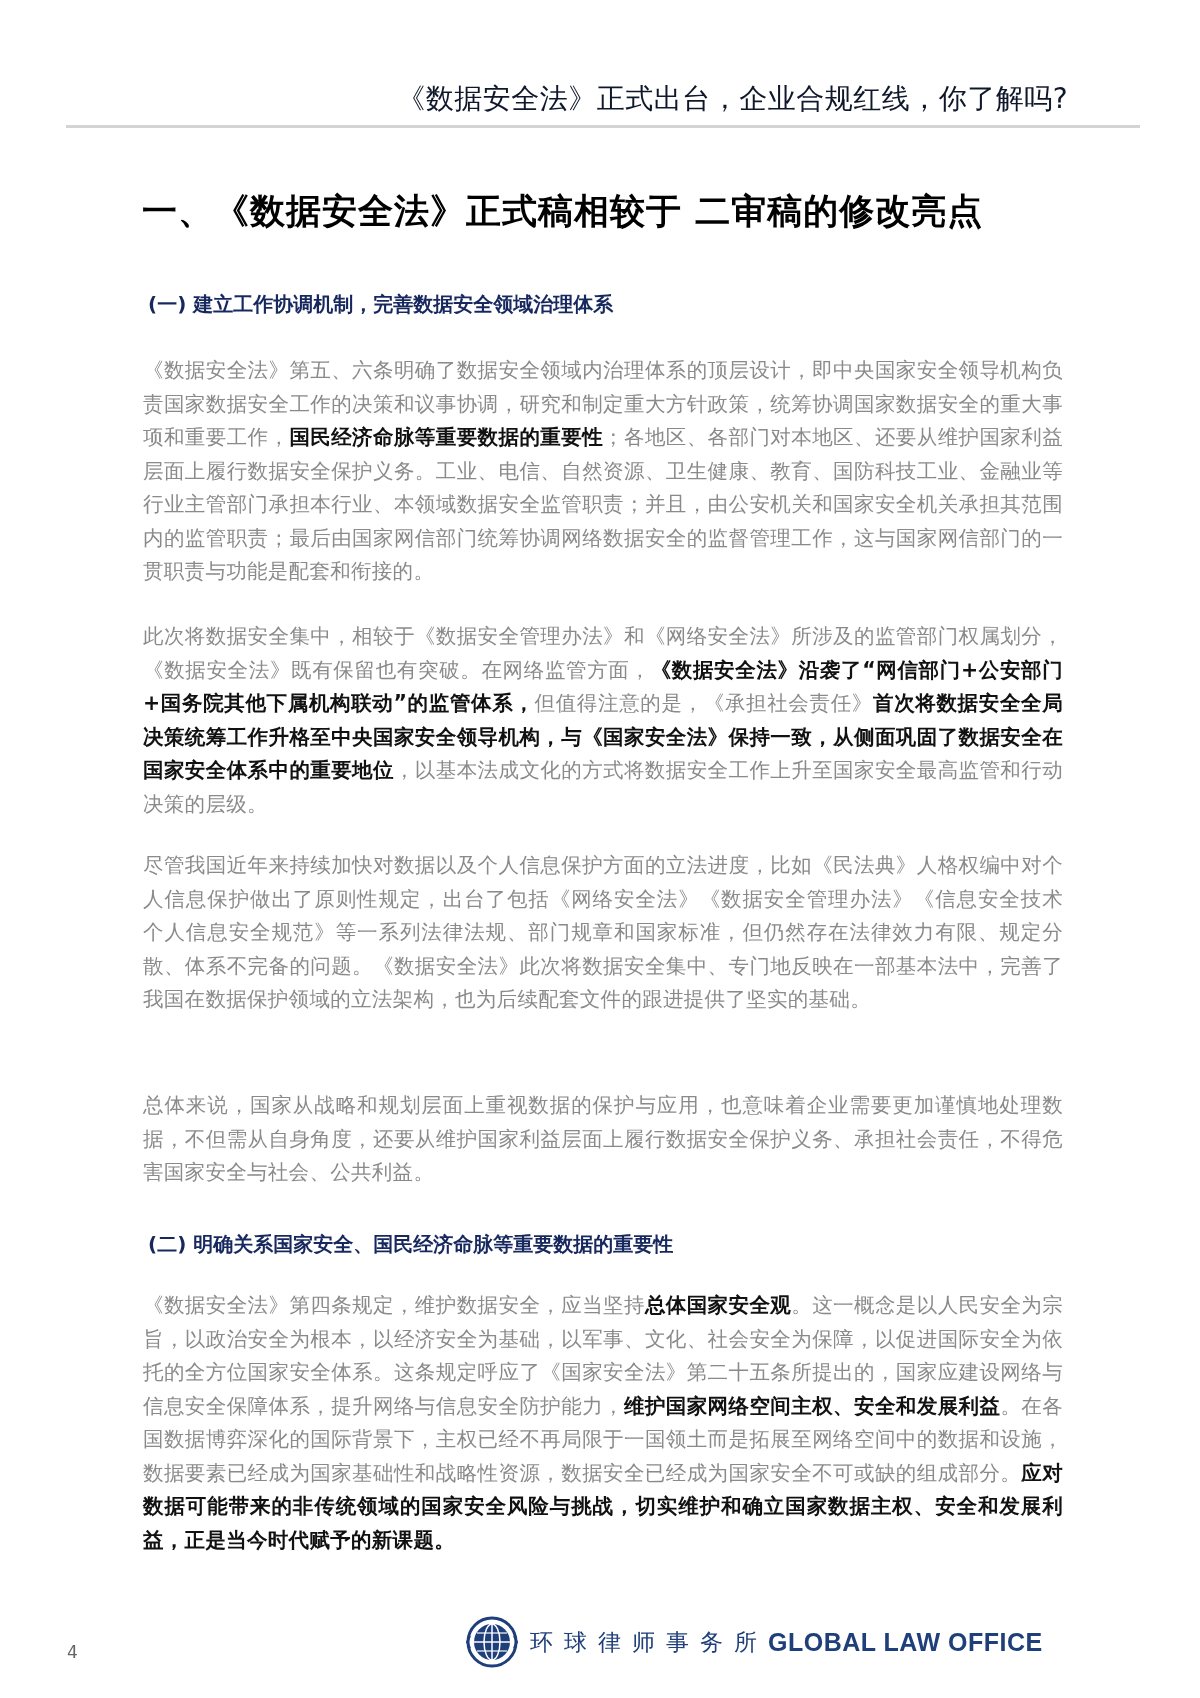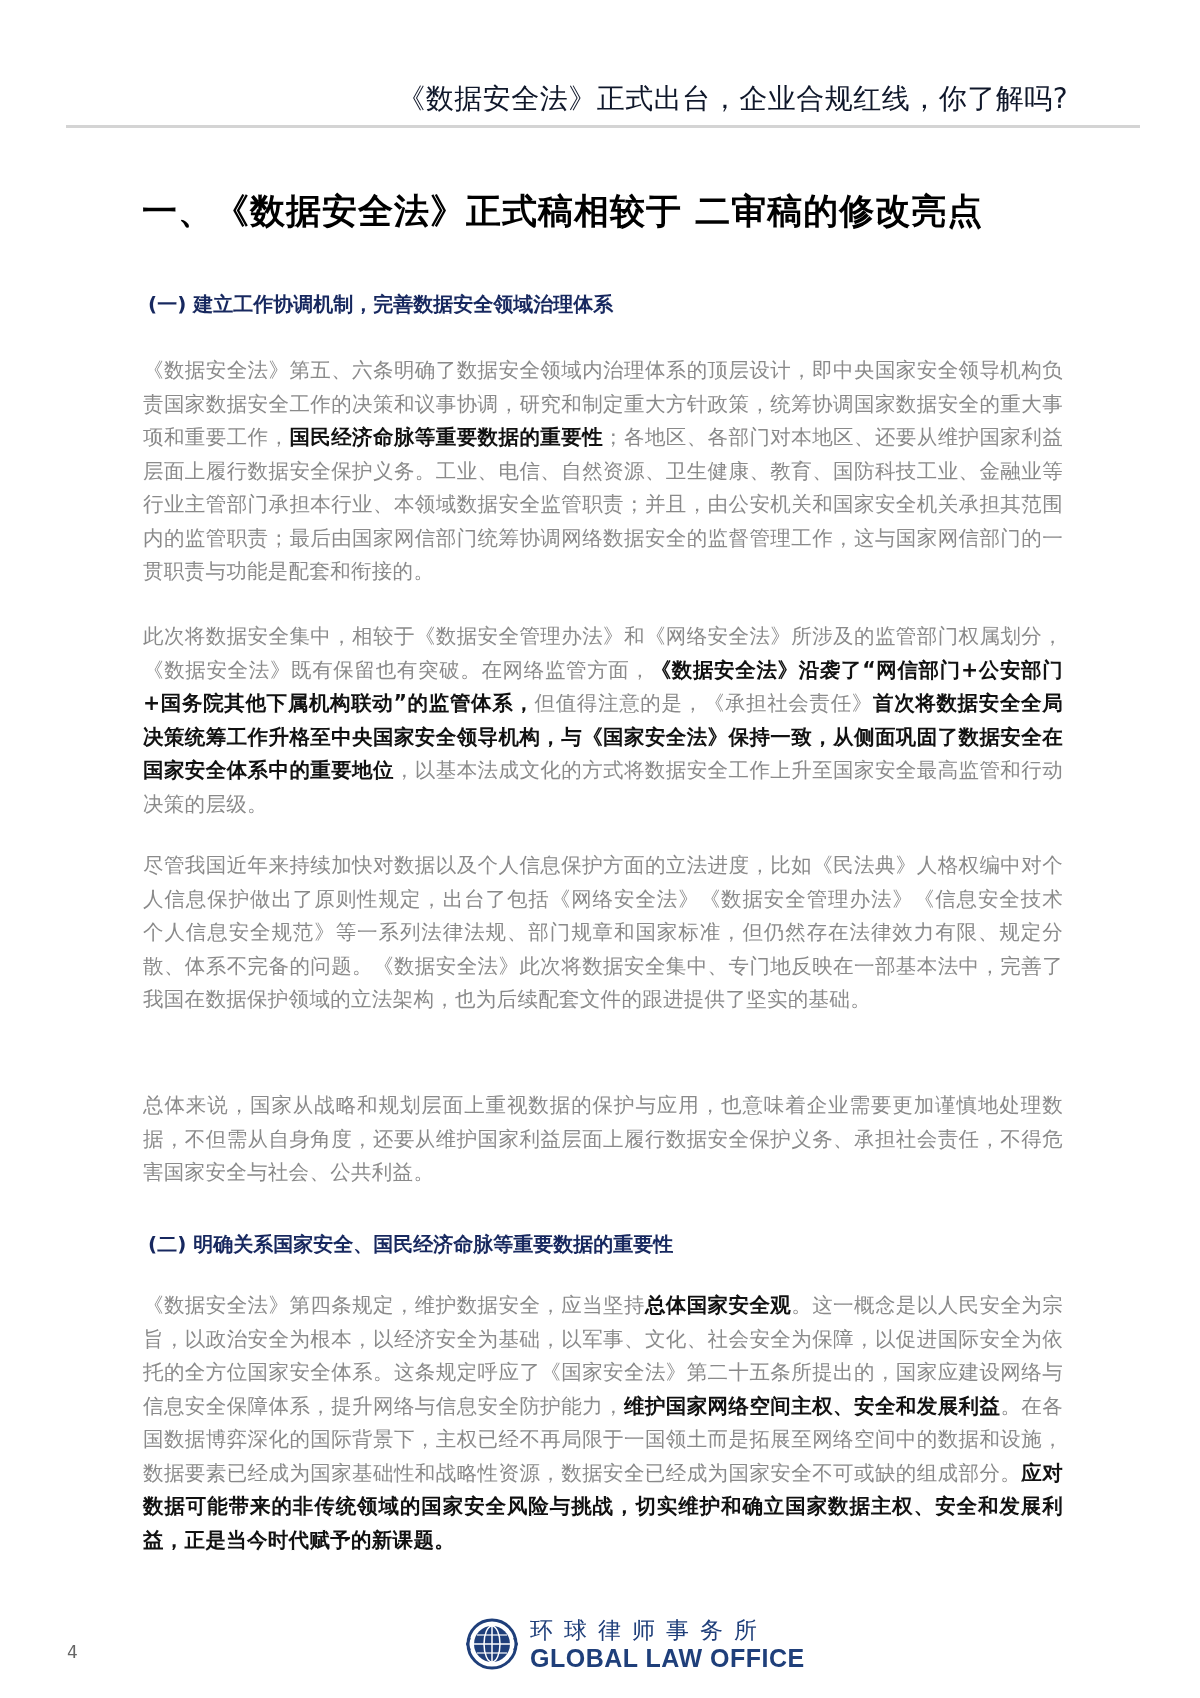--- a/index.html
+++ b/index.html
@@ -46,21 +46,21 @@
     .footer-page-num {
       position: absolute; top: 1642px; left: 67px;
       font-size: 17px; color: #666666;
     }
 
     .footer-logo {
       position: absolute; top: 1616px; left: 466px;
       display: flex; align-items: center; gap: 12px;
     }
     .logo-globe { width: 52px; height: 52px; }
-    .logo-text { display: flex; flex-direction: column; }
+    .logo-text { display: flex; flex-direction: row; align-items: flex-end; }
     .logo-cn {
       font-size: 23px; color: #1f3f7a; letter-spacing: 11px; line-height: 28px;
     }
     .logo-en {
       font-size: 25px; color: #1f3f7a; letter-spacing: 0.5px; line-height: 28px;
       font-family: "Liberation Sans", sans-serif;
       font-weight: bold;
     }
   </style>
 </head>

